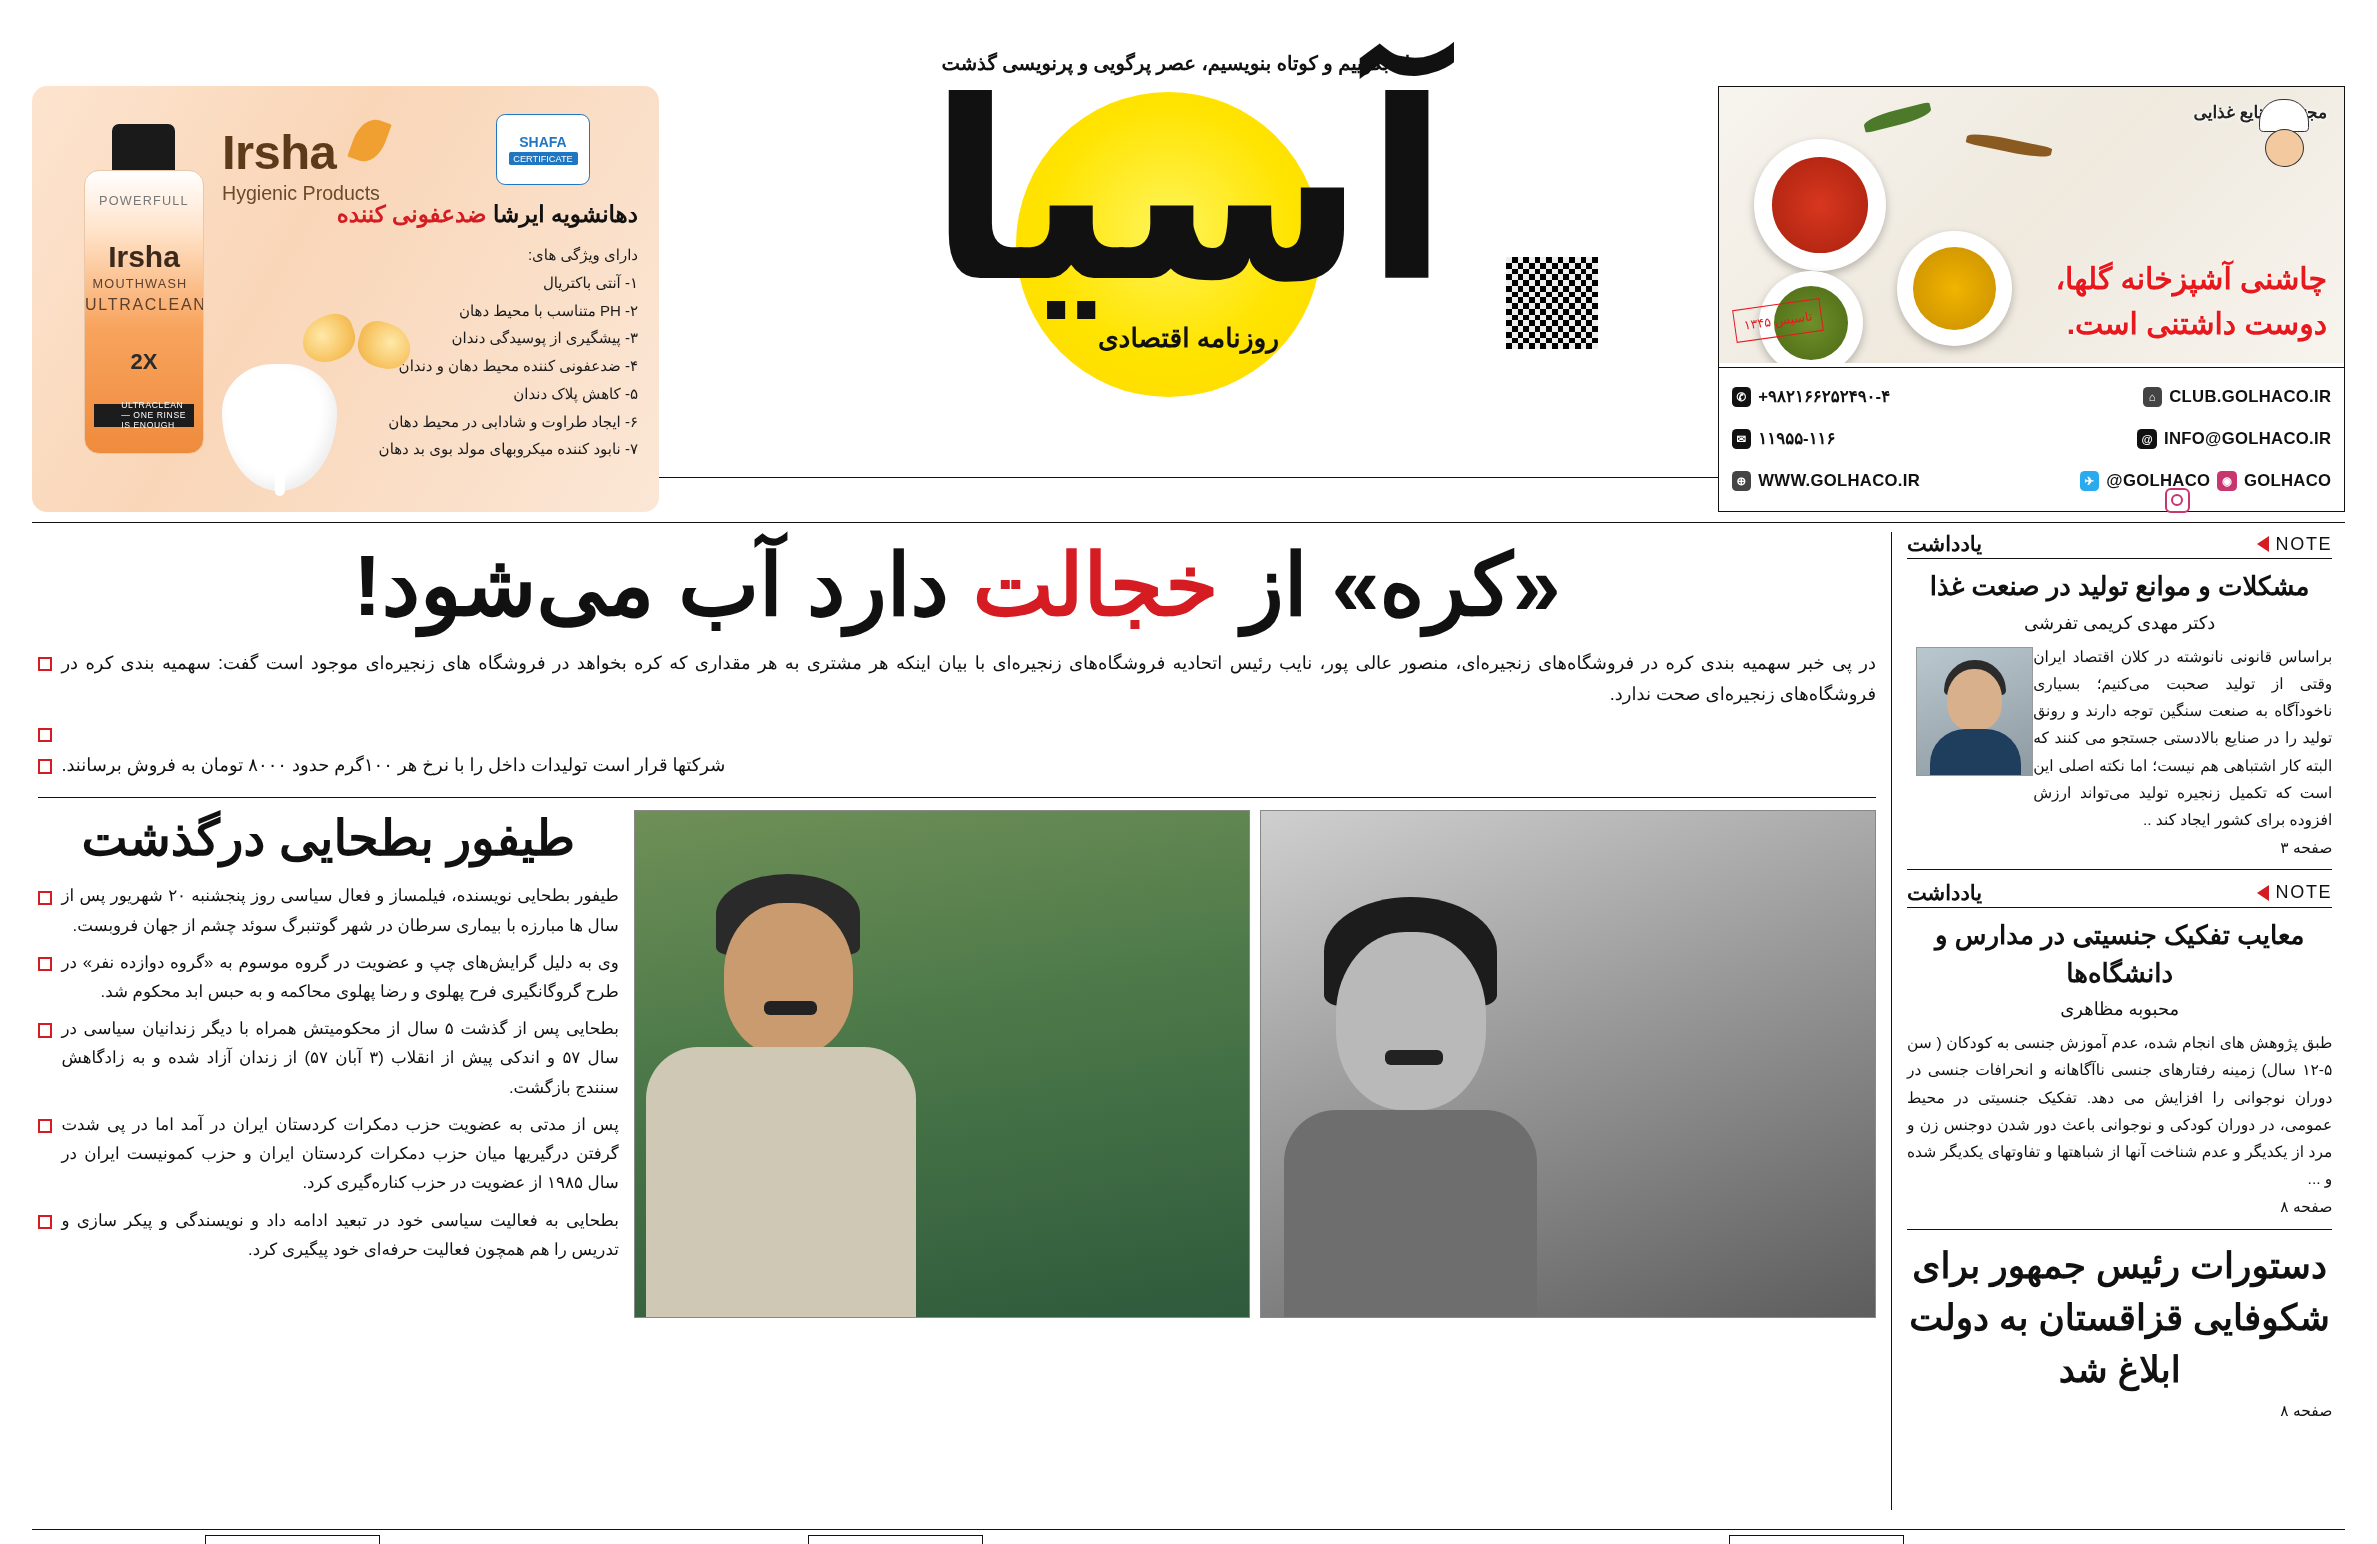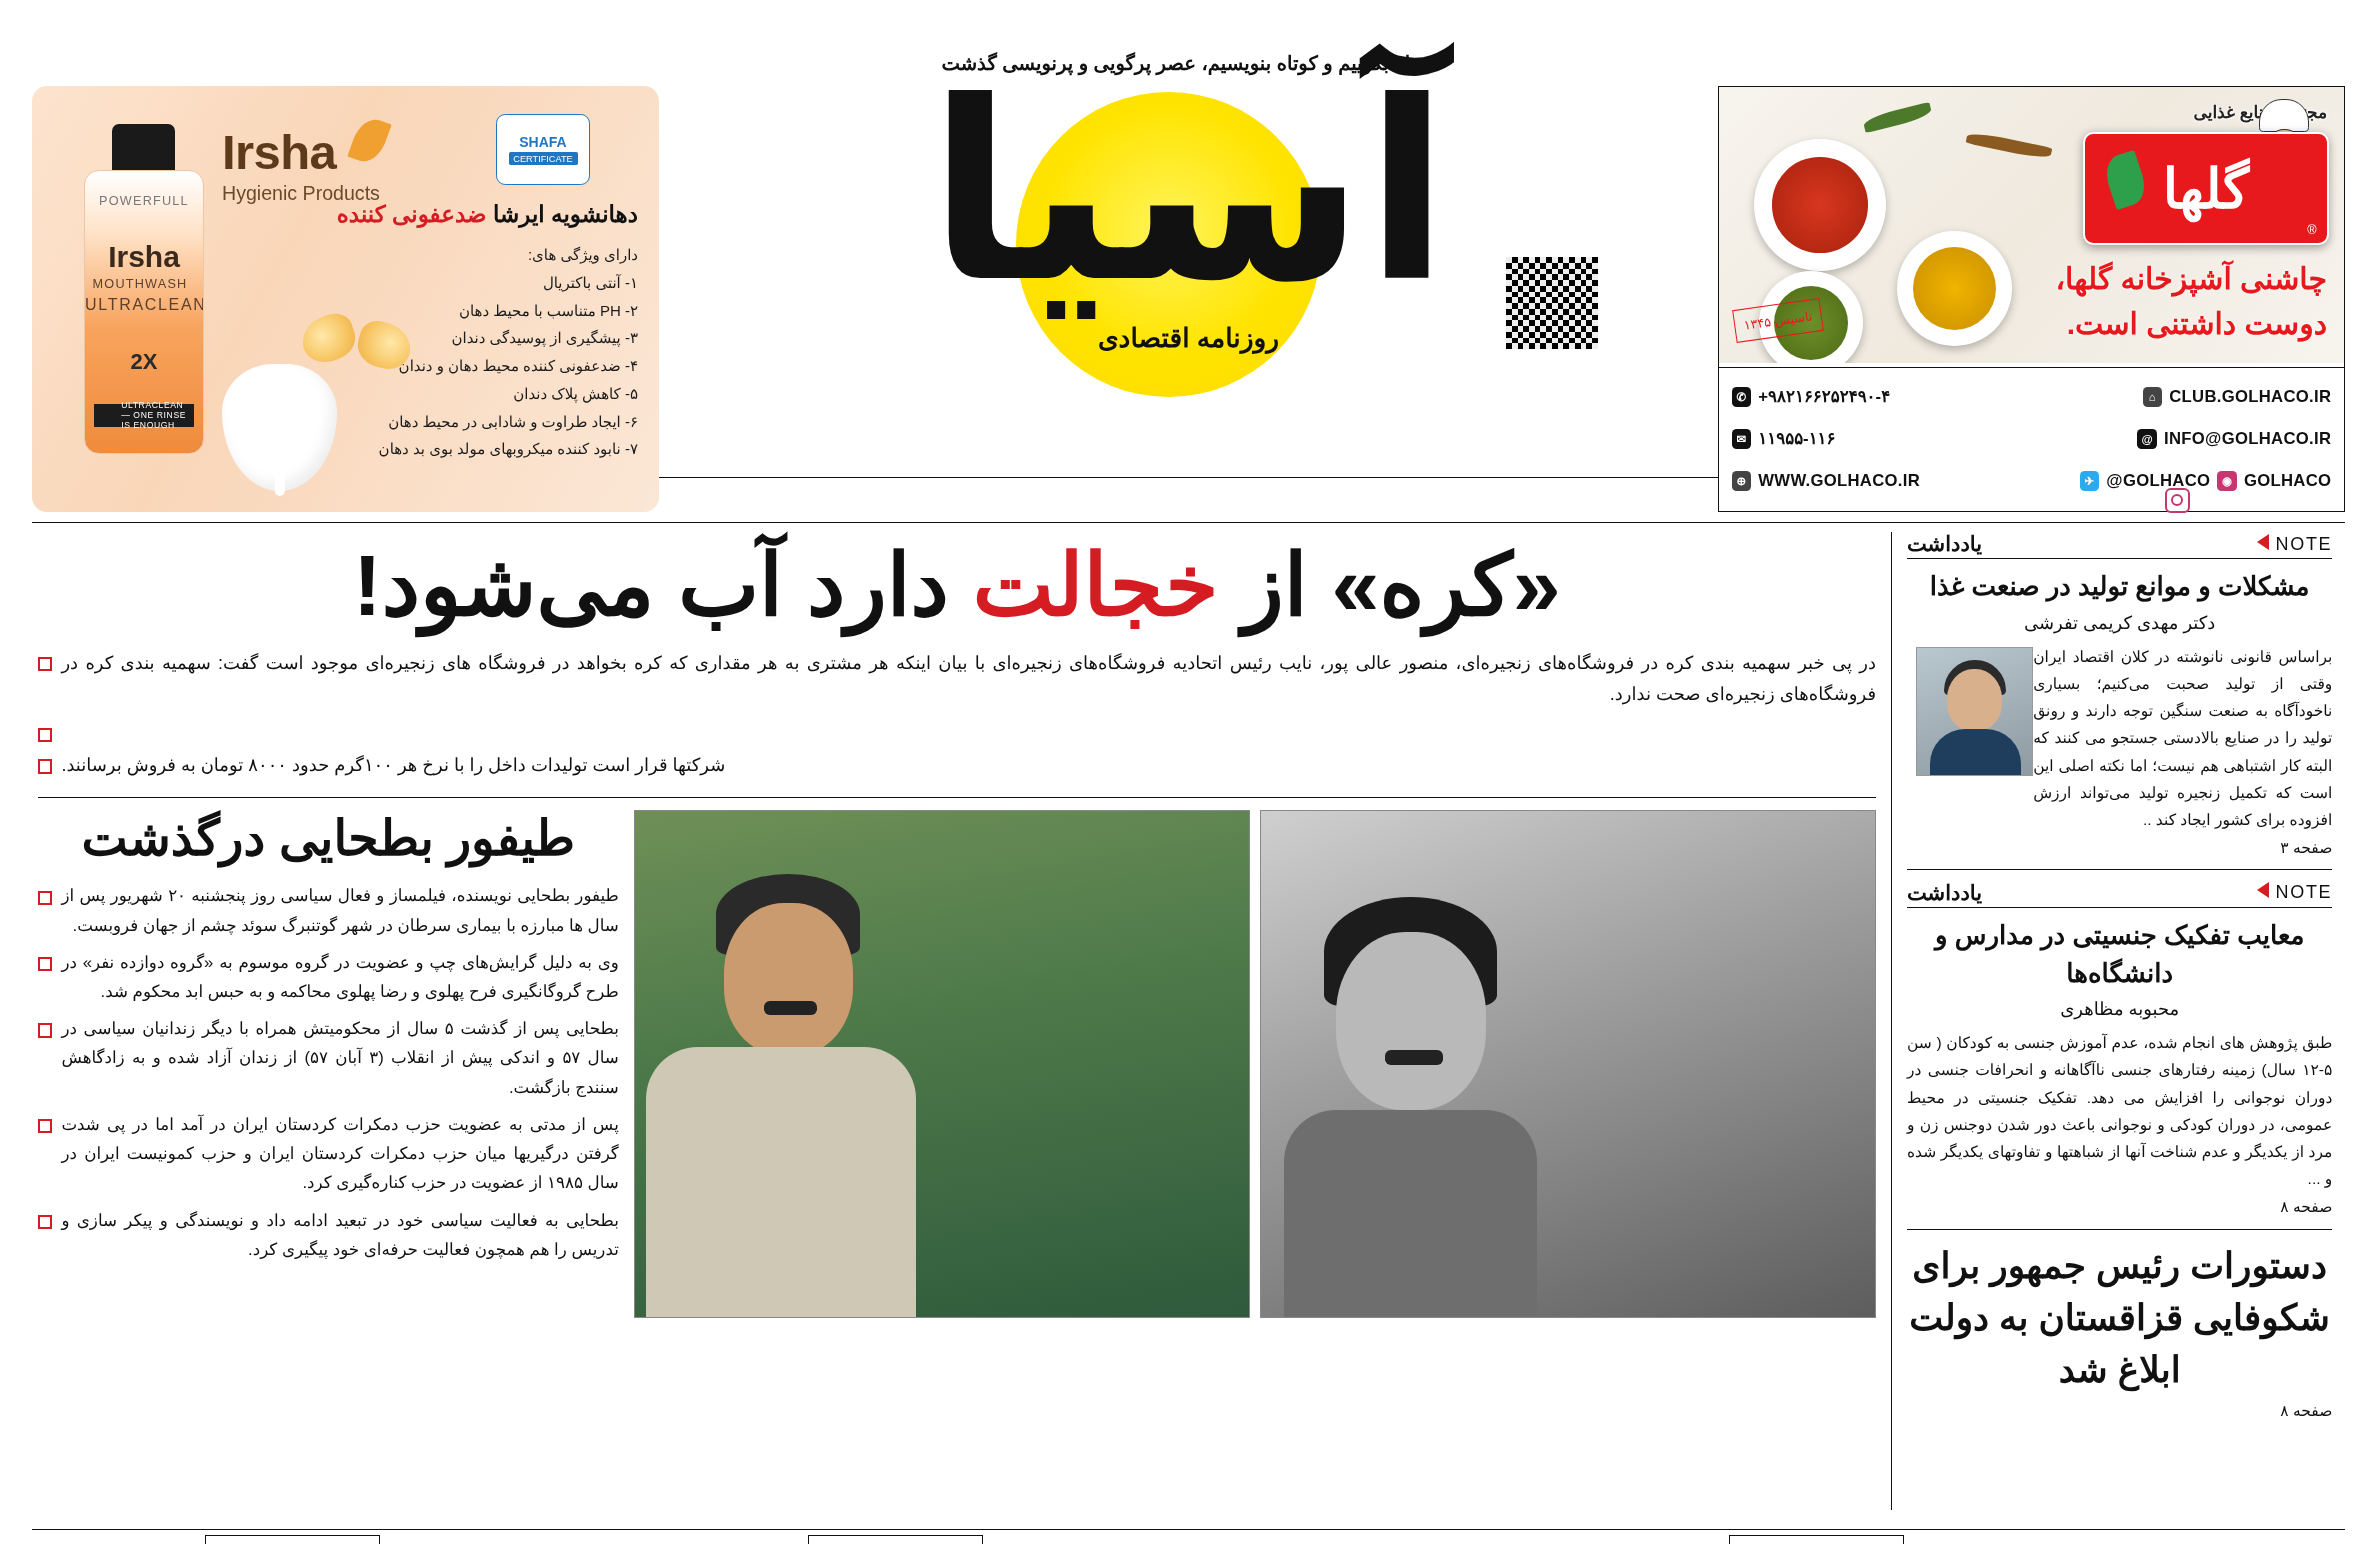--- a/index.html
+++ b/index.html
@@ -561,21 +561,21 @@
     padding-bottom: 2px;
     margin-bottom: 9.2px;
   }
   .note-head .fa {
     font-size: 21px;
     font-weight: bold;
     direction: rtl;
   }
   .note-head .en {
     display: flex;
-    align-items: flex-start;
+    align-items: center;
     gap: 7px;
     font-size: 18px;
     letter-spacing: 1.7px;
     color: #111;
     direction: ltr;
   }
   .tri {
     width: 0; height: 0;
     border-top: 8.6px solid transparent;
     border-bottom: 8.6px solid transparent;
@@ -768,25 +768,20 @@
         <div class="herb" style="left:144px;top:23px;width:69px;height:15px;transform:rotate(-14deg);"></div>
         <div class="herb" style="left:247px;top:52px;width:86px;height:12.7px;transform:rotate(12deg);background:#8a5a20;"></div>
 
         <div class="ad-golha-title">مجتمع صنایع غذایی</div>
 
         <div class="chef">
           <div class="hat"></div>
             <div class="face"></div>
         </div>
 
-        <div class="golha-logo">
-          <div class="golha-leaf"></div>
-          <span>گلها</span>
-          <div class="golha-reg">®</div>
-        </div>
 
         <div class="golha-stamp">تاسیس ۱۳۴۵</div>
 
         <div class="golha-subtitle-wrap">
           <div class="golha-subtitle">چاشنی آشپزخانه گلها،</div>
           <div class="golha-subtitle">دوست داشتنی است.</div>
         </div>
       </div>
 
       <div class="ad-golha-bottom">

